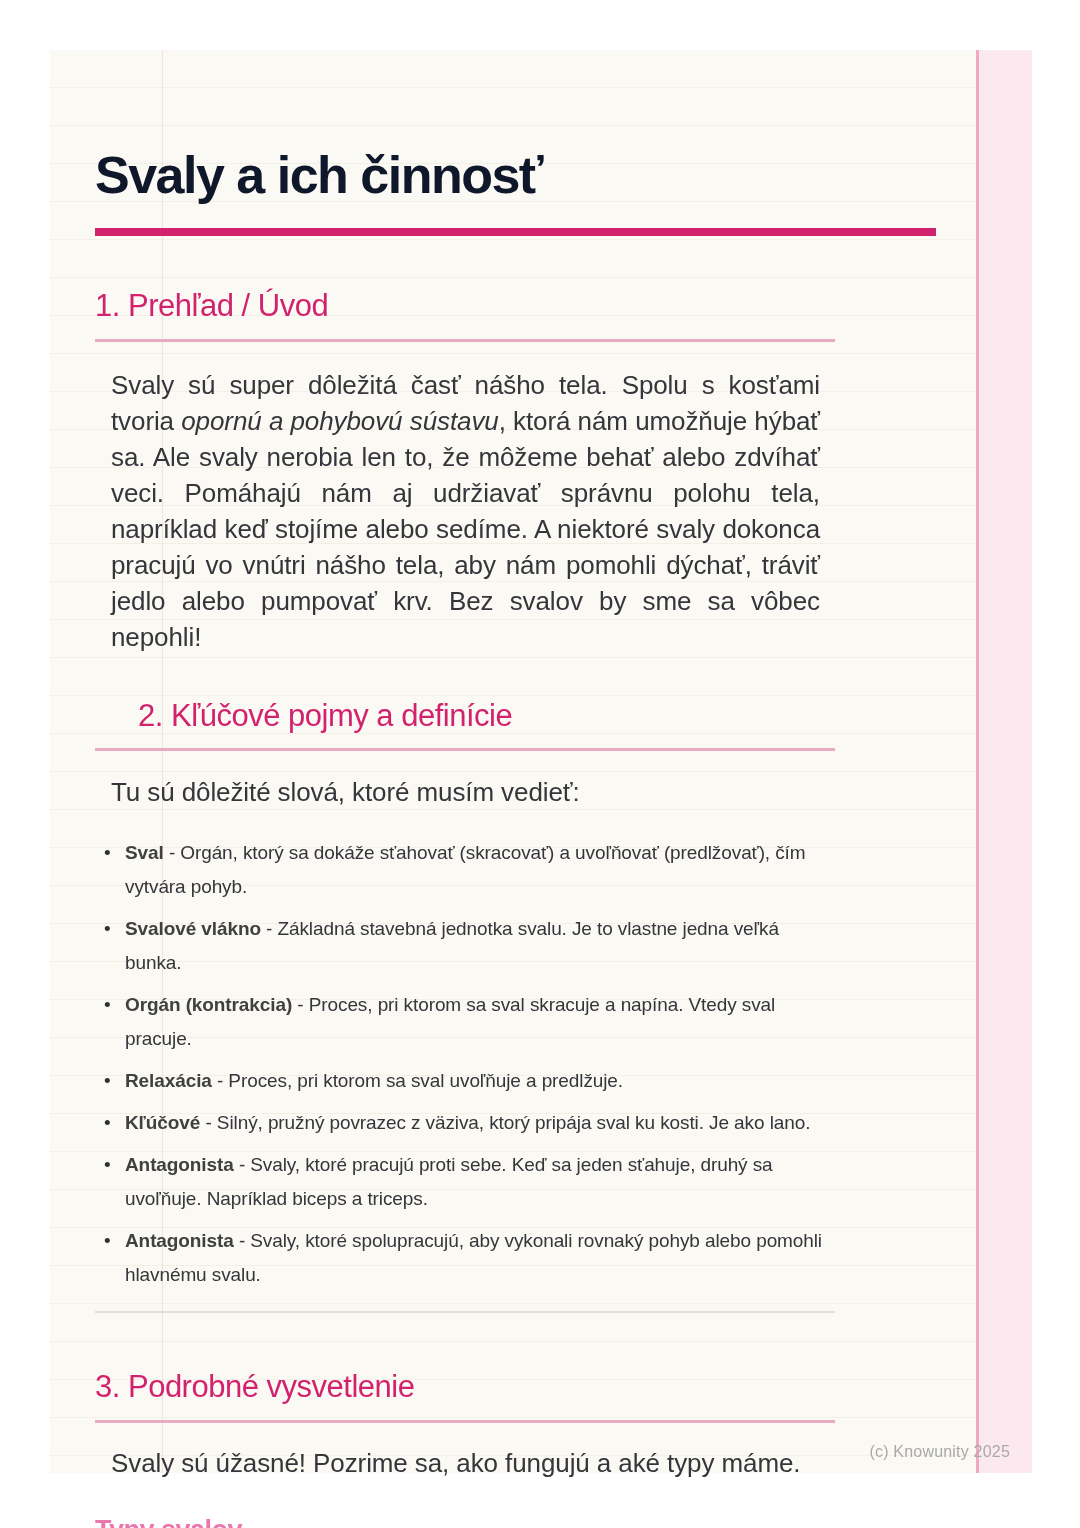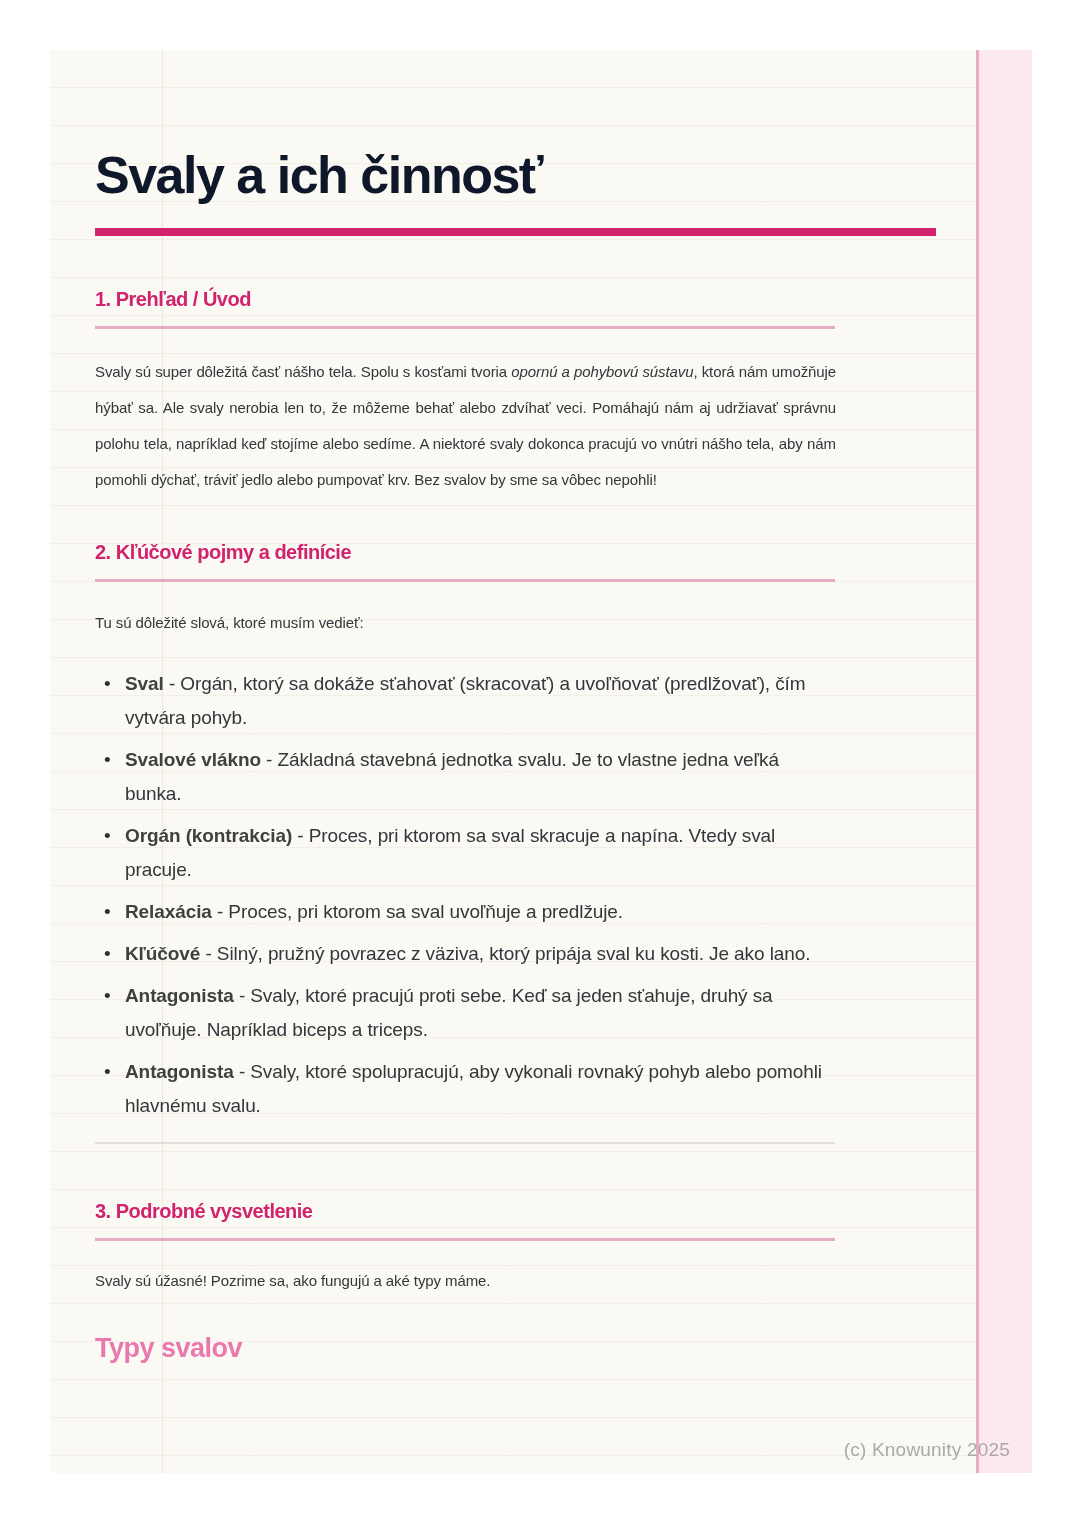--- a/index.html
+++ b/index.html
@@ -60,39 +60,39 @@
   }
   .title-rule {
     margin-top: 24px;
     width: 841px;
     height: 8px;
     background: #d2226e;
   }
   section { margin: 0; }
   h2 {
     margin: 0;
-    font-size: 20px;
+    font-size: 31px;
     line-height: 1.15;
-    font-weight: bold;
+    font-weight: normal;
     letter-spacing: -0.5px;
     color: #d2226e;
   }
   .h2-s1 { margin-top: 52px; }
-  .h2-s2 { margin-top: 43px; }
+  .h2-s2 { margin-top: 43px; margin-left: 43px; }
   .h2-s3 { margin-top: 56px; }
   .h-rule {
     margin-top: 15px;
     width: 740px;
     height: 3px;
     background: #e7abc3;
   }
   p {
-    margin: 0;
+    margin: 16px;
     color: #35353b;
-    font-size: 15px;
+    font-size: 26px;
     letter-spacing: -0.1px;
   }
   .lead {
     margin-top: 25px;
     line-height: 36px;
     text-align: justify;
   }
   .lead em { font-style: italic; }
   .intro {
     margin-top: 26px;
@@ -138,21 +138,21 @@
     font-size: 27px;
     line-height: 1.15;
     font-weight: bold;
     letter-spacing: -0.5px;
     color: #e878ae;
   }
   .copyright {
     position: absolute;
     right: 22px; bottom: 12px;
     z-index: 2;
-    font-size: 19px;
+    font-size: 16px;
     color: #a9a9a9;
     letter-spacing: 0.2px;
   }
 </style>
 </head>
 <body>
 
 <div class="page">
   <div class="card">
     <div class="ruling"></div>

